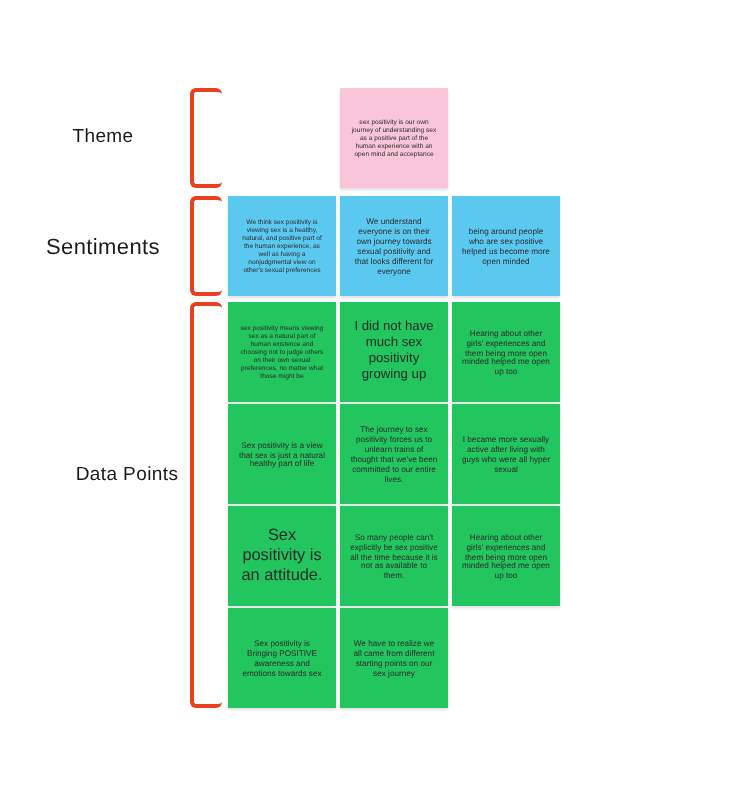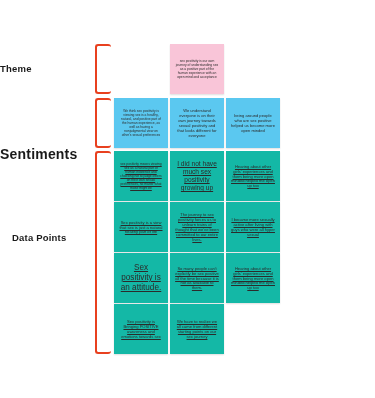--- a/index.html
+++ b/index.html
@@ -16,28 +16,28 @@
 
   .board {
     position: relative;
     width: 375px;
     height: 398px;
   }
 
   
   .row-label {
     position: absolute;
-    text-align: left;
-    font-weight: bold;
+    text-align: center;
+    font-weight: normal;
     color: #1a1a1a;
     letter-spacing: 0.2px;
     white-space: nowrap;
   }
   .row-label.theme      { left: 0;  top: 63px;  width: 103px; font-size: 9.5px; }
-  .row-label.sentiments { left: 0;  top: 118px; width: 103px; font-size: 14px; margin-top: 28px; }
+  .row-label.sentiments { left: 0;  top: 118px; width: 103px; font-size: 11px; }
   .row-label.datapoints { left: 12px;  top: 232px; width: 103px; font-size: 9.5px; }
 
   
   .bracket {
     position: absolute;
     border: 2.2px solid #E8401F;
     border-right: none;
     border-radius: 3px;
     box-sizing: border-box;
   }
@@ -56,21 +56,21 @@
     text-align: center;
     overflow: hidden;
     line-height: 1.22;
     color: #2b2b2b;
     box-shadow: 0 1px 1.5px rgba(0,0,0,0.13);
   }
   .note span { display: block; width: 100%; }
 
   .note.pink   { background: #F9C5D8; }
   .note.blue   { background: #5BC8F0; }
-  .note.yellow { background: #14b8a6; text-decoration: underline; }
+  .note.yellow { background: #22c55e; }
 
   
   .c0 { left: 114px; width: 54px; }
   .c1 { left: 170px; width: 54px; }
   .c2 { left: 226px; width: 54px; }
 
   
   .r-theme { top: 44px;  height: 50px; }
   .r-sent  { top: 98px;  height: 50px; }
   .r-d0    { top: 151px; height: 50px; }

